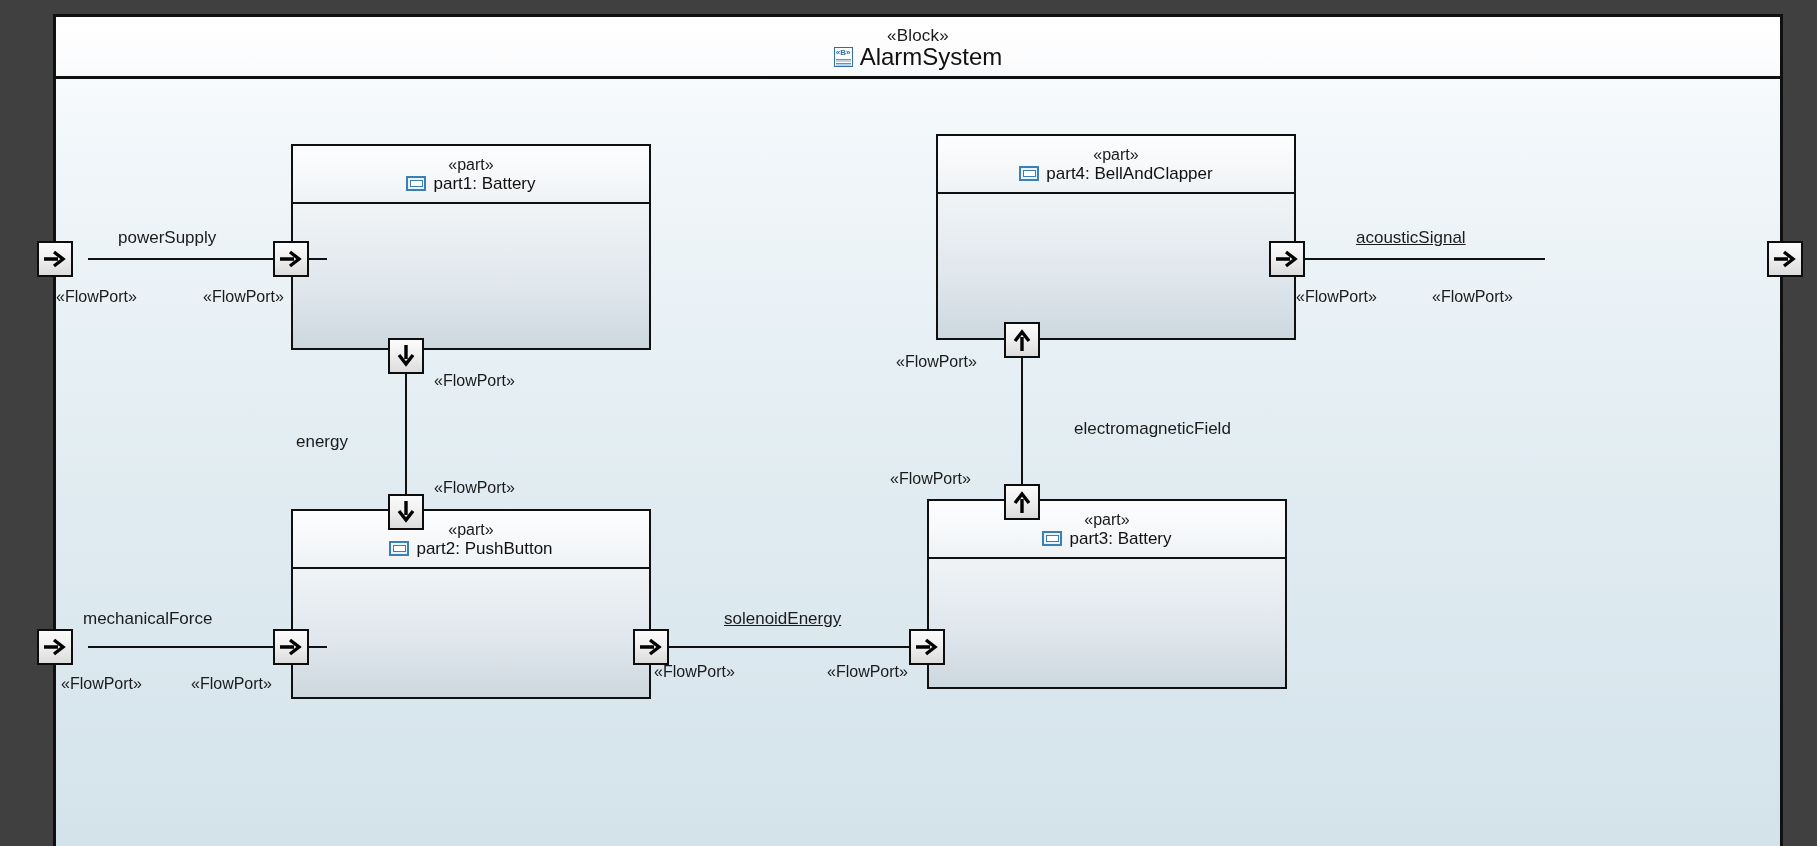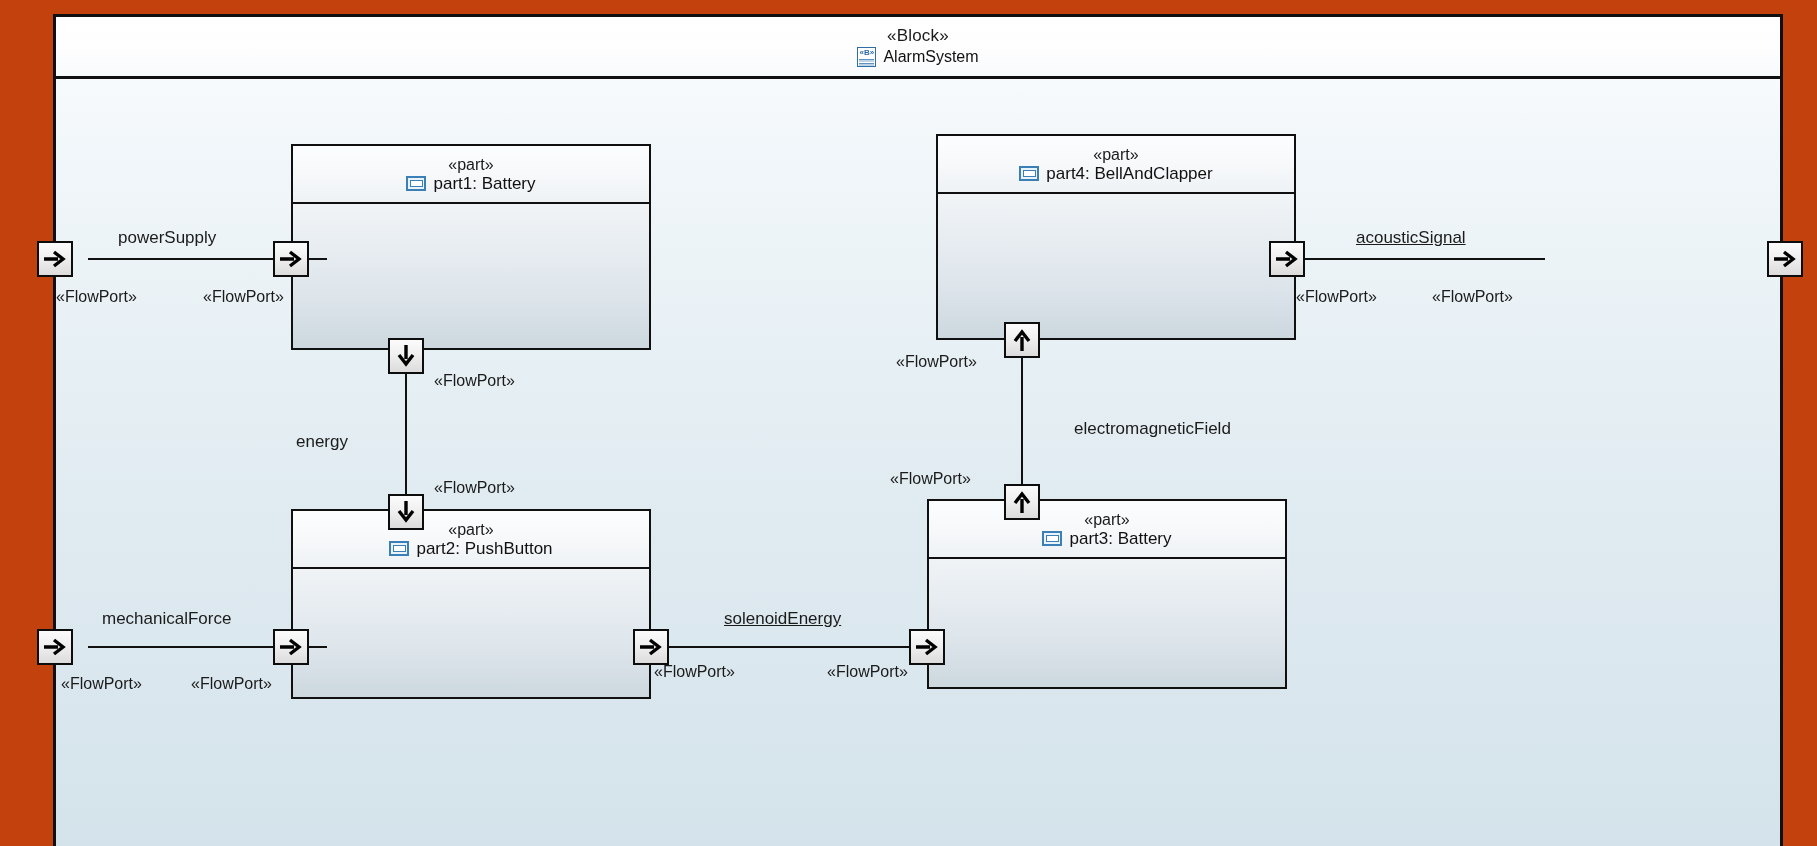--- a/index.html
+++ b/index.html
@@ -7,21 +7,21 @@
     padding: 0;
     background: #ffffff;
   }
   body {
     font-family: "Liberation Sans", sans-serif;
   }
   #canvas {
     position: relative;
     width: 1817px;
     height: 846px;
-    background: #c2410c;
+    background: #404040;
     overflow: hidden;
   }
 
   
   .block-frame {
     position: absolute;
     left: 53px;
     top: 14px;
     width: 1730px;
     height: 860px;
@@ -49,21 +49,21 @@
     line-height: 20px;
     letter-spacing: .2px;
   }
   .title-row {
     display: flex;
     align-items: center;
     gap: 7px;
     line-height: 22px;
   }
   .title-text {
-    font-size: 16px;
+    font-size: 24px;
     color: #111111;
   }
 
   
   .icon-block {
     width: 19px;
     height: 20px;
     box-sizing: border-box;
     border: 1px solid #2f6ea5;
     background: #ffffff;
@@ -353,21 +353,21 @@
       <svg width="24" height="22" viewBox="0 0 24 22">
         <path d="M1 11 H15 M11 4 L20 11 L11 18" fill="none" stroke="#000" stroke-width="3.4" stroke-linecap="butt" stroke-linejoin="miter"></path>
       </svg>
     </div>
     <div class="lbl-fp" style="left:1376px; top:271px;">«FlowPort»</div>
 
     <div class="lbl" style="left:62px; top:211px;">powerSupply</div>
 
     <div class="lbl" style="left:240px; top:415px;">energy</div>
 
-    <div class="lbl" style="left:46px; top:592px;">mechanicalForce</div>
+    <div class="lbl" style="left:27px; top:592px;">mechanicalForce</div>
 
     <div class="lbl" style="left:668px; top:592px;text-decoration:underline;">solenoidEnergy</div>
 
     <div class="lbl" style="left:1018px; top:402px;">electromagneticField</div>
 
     <div class="lbl" style="left:1300px; top:211px;text-decoration:underline;">acousticSignal</div>
 
   </div>
 </div>
 

